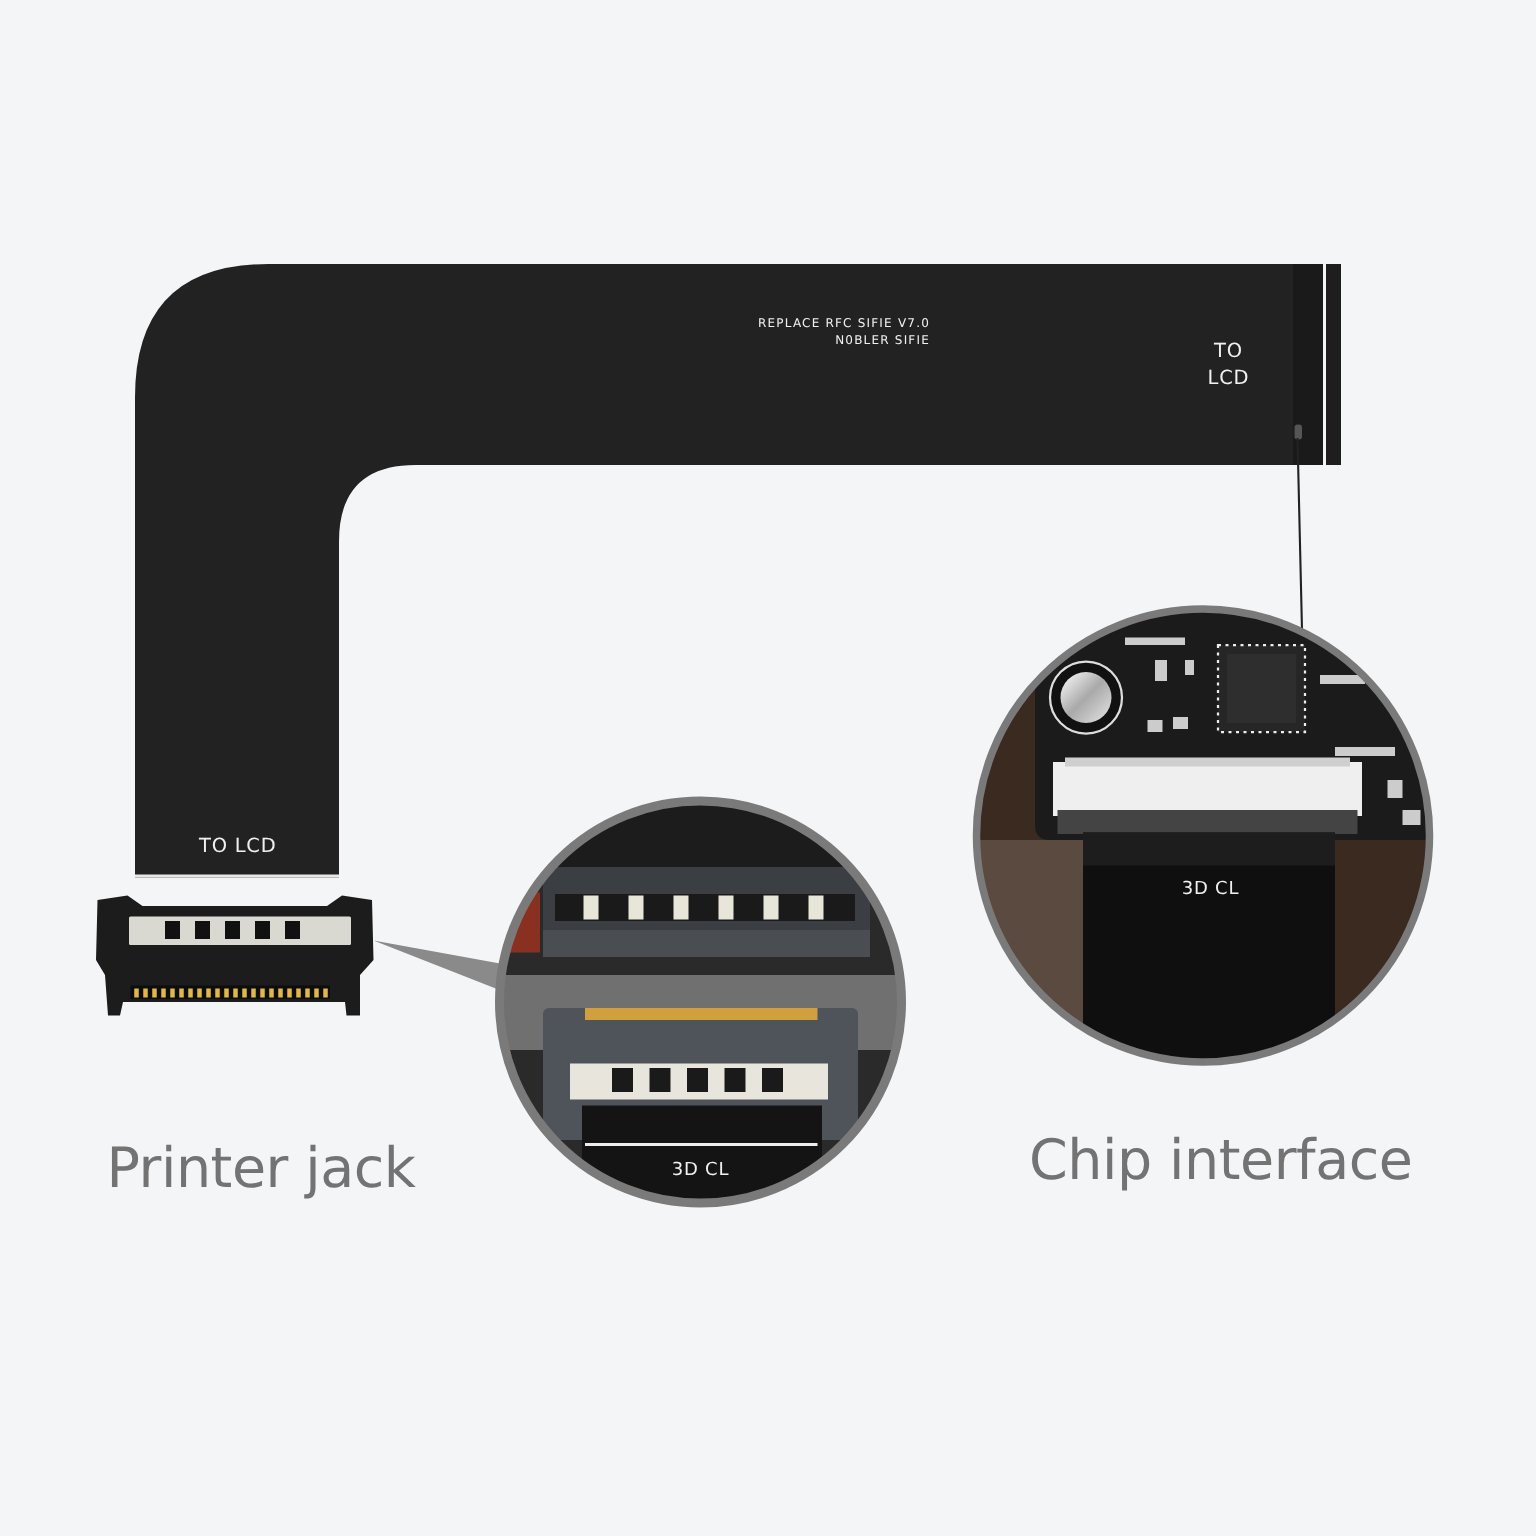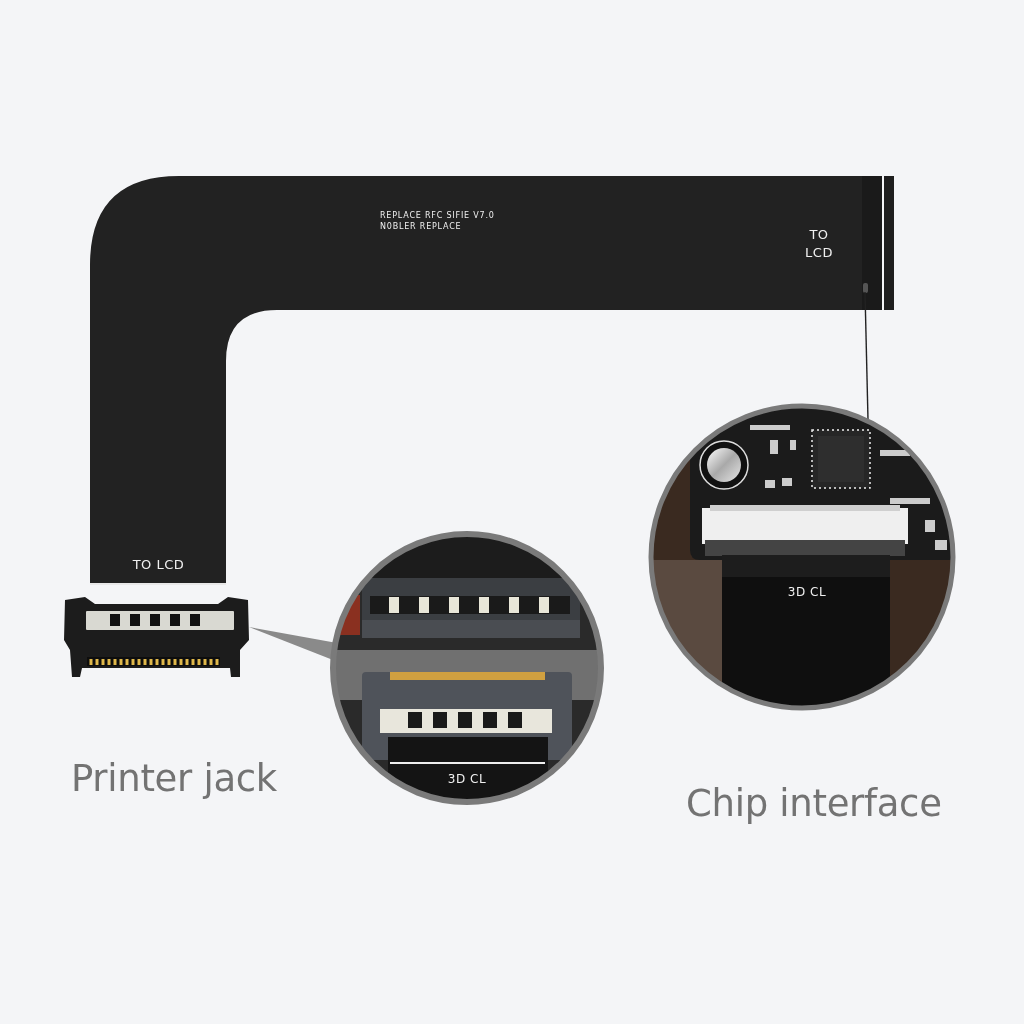--- a/index.html
+++ b/index.html
@@ -5,28 +5,28 @@
     html, body { margin: 0; padding: 0; }
     body {
       width: 1024px; height: 1024px; overflow: hidden;
       background: #f4f5f7;
       font-family: "DejaVu Sans", sans-serif;
       position: relative;
     }
     .stage { position: absolute; left: 0; top: 0; width: 1024px; height: 1024px; }
     svg.stage { z-index: 1; }
     .lbl { position: absolute; z-index: 3; color: #f0f0f0; font-weight: normal; letter-spacing: 0.5px; }
-    .print1 { left: 380px; top: 210px; width: 240px; text-align: left; font-size: 8px; line-height: 11px; font-weight: normal; letter-spacing: 0.8px; }
+    .print1 { left: 380px; top: 210px; width: 240px; text-align: right; font-size: 8px; line-height: 11px; font-weight: normal; letter-spacing: 0.8px; }
     .tolcd-right { left: 795px; top: 226px; width: 48px; text-align: center; font-size: 13px; line-height: 18px; }
     .tolcd-left { left: 90px; top: 557px; width: 137px; text-align: center; font-size: 13px; }
     .cl1 { left: 392px; top: 772px; width: 150px; text-align: center; font-size: 12px; font-weight: normal; }
     .cl2 { left: 742px; top: 585px; width: 130px; text-align: center; font-size: 12px; font-weight: normal; }
     .caption { position: absolute; z-index: 3; color: #737373; font-size: 37px; font-weight: normal; letter-spacing: -0.3px; }
     .cap-left { left: 71px; top: 757px; }
-    .cap-right { left: 686px; top: 752px; margin-top: 30px; }
+    .cap-right { left: 686px; top: 752px; }
   </style>
 </head>
 <body>
 
 <svg class="stage" viewBox="0 0 1024 1024" xmlns="http://www.w3.org/2000/svg">
   <defs>
     <clipPath id="clipL">
         <circle cx="467" cy="668" r="133"></circle>
       </clipPath>
     <clipPath id="clipR">
@@ -151,21 +151,21 @@
 
       <rect x="722" y="555" width="168" height="160" fill="#0f0f0f"></rect>
       <rect x="722" y="555" width="168" height="22" fill="#1d1d1d"></rect>
     </g>
     <circle cx="802" cy="557" r="151" fill="none" stroke="#7a7a7a" stroke-width="5"></circle>
   </g>
 </svg>
 
 <div class="lbl print1">
   <div>REPLACE RFC SIFIE V7.0</div>
-  <div>N0BLER REPLACE</div>
+  <div>N0BLER SIFIE</div>
 </div>
 <div class="lbl tolcd-right">TO LCD</div>
 <div class="lbl tolcd-left">TO LCD</div>
 <div class="lbl cl1">3D CL</div>
 <div class="lbl cl2">3D CL</div>
 
 <div class="caption cap-left">Printer jack</div>
 <div class="caption cap-right">Chip interface</div>
 
 </body></html>

